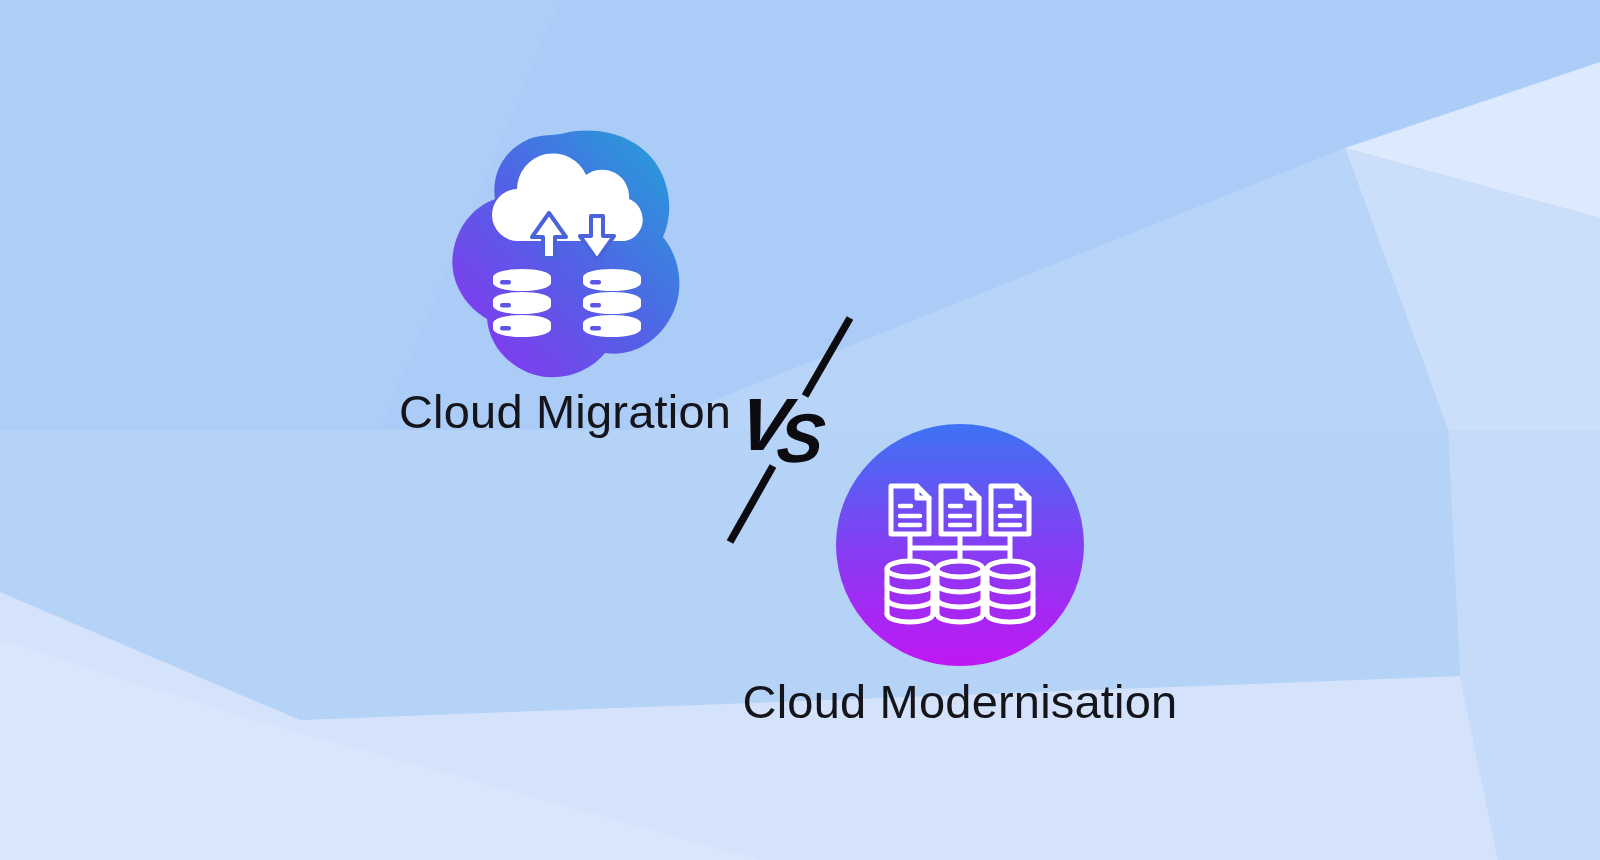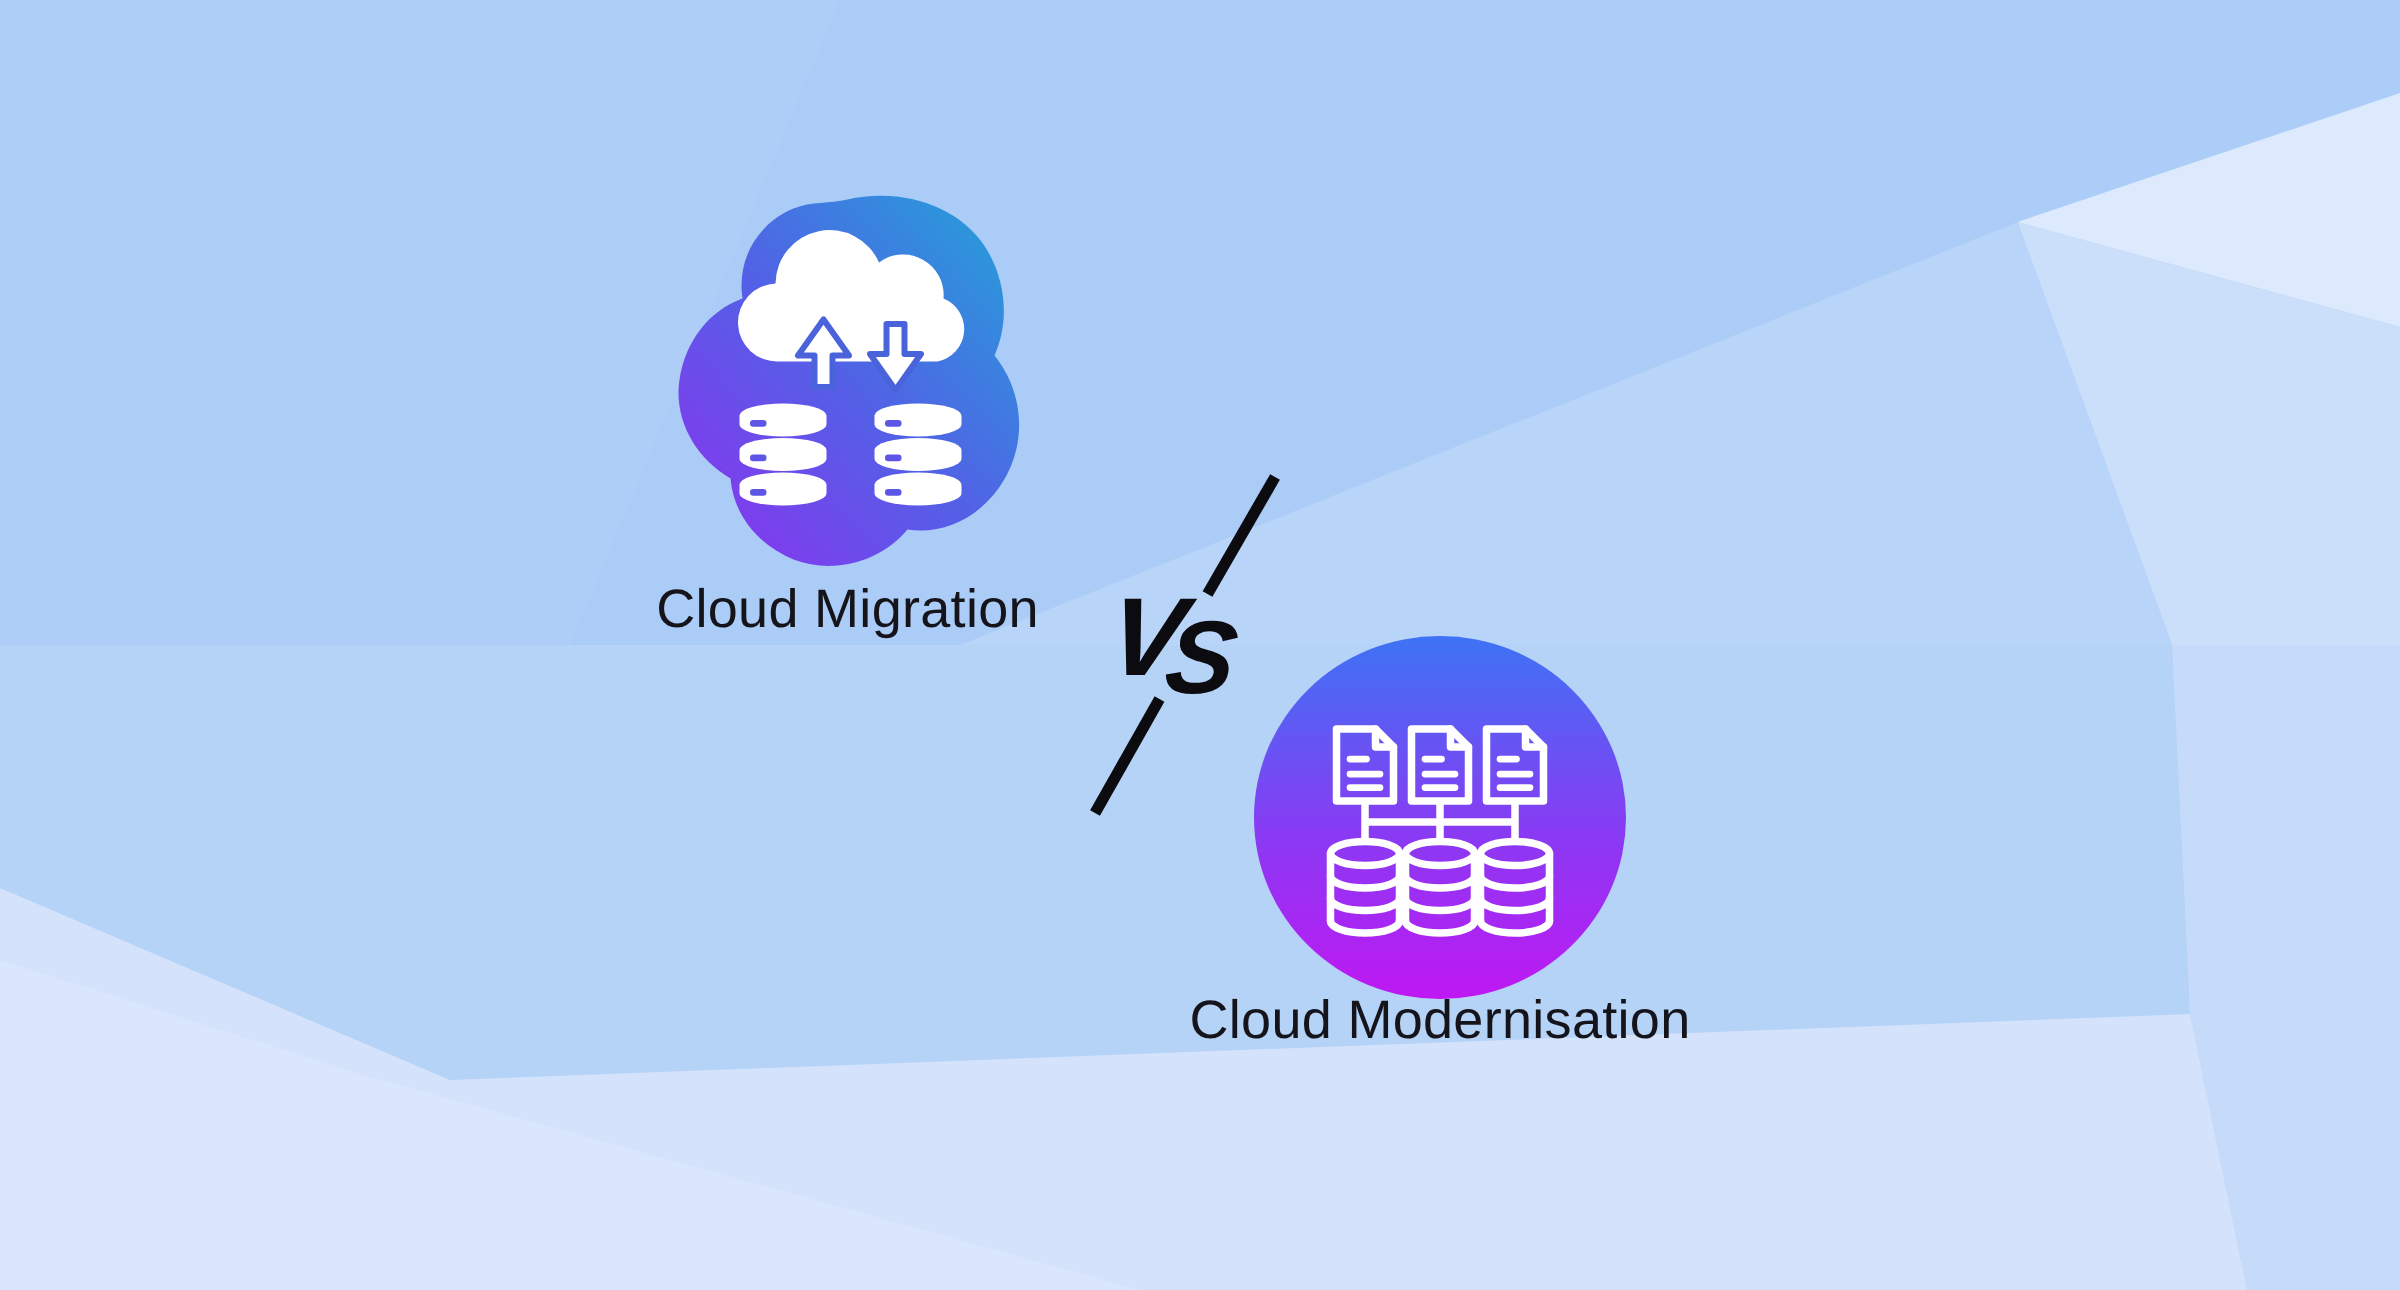--- a/index.html
+++ b/index.html
@@ -13,25 +13,25 @@
 
   .item{position:absolute;margin:0;padding:0;}
   .item svg{display:block;}
 
   .item-left{left:443px;top:123px;width:244px;}
   .item-right{left:836px;top:424px;width:248px;}
 
   .caption{
     position:absolute;left:50%;transform:translateX(-50%);
     white-space:nowrap;text-align:center;
-    font-size:36px;line-height:1.1;color:#14141a;
+    font-size:47px;line-height:1.1;color:#14141a;
     letter-spacing:0.2px;
   }
   .item-left  .caption{top:263px;}
-  .item-right .caption{top:236px;}
+  .item-right .caption{top:252px;}
 
   .vs{position:absolute;left:690px;top:300px;width:200px;height:270px;}
   .vs svg{position:absolute;left:0;top:0;}
   .vs-letter{
     position:absolute;display:block;line-height:1;
     font-weight:700;font-style:italic;color:#0b0b10;
     transform:skewX(-8deg);
   }
   .vs-letter.v{left:50px;top:88px;font-size:74px;}
   .vs-letter.s{left:88px;top:104px;font-size:69px;}

